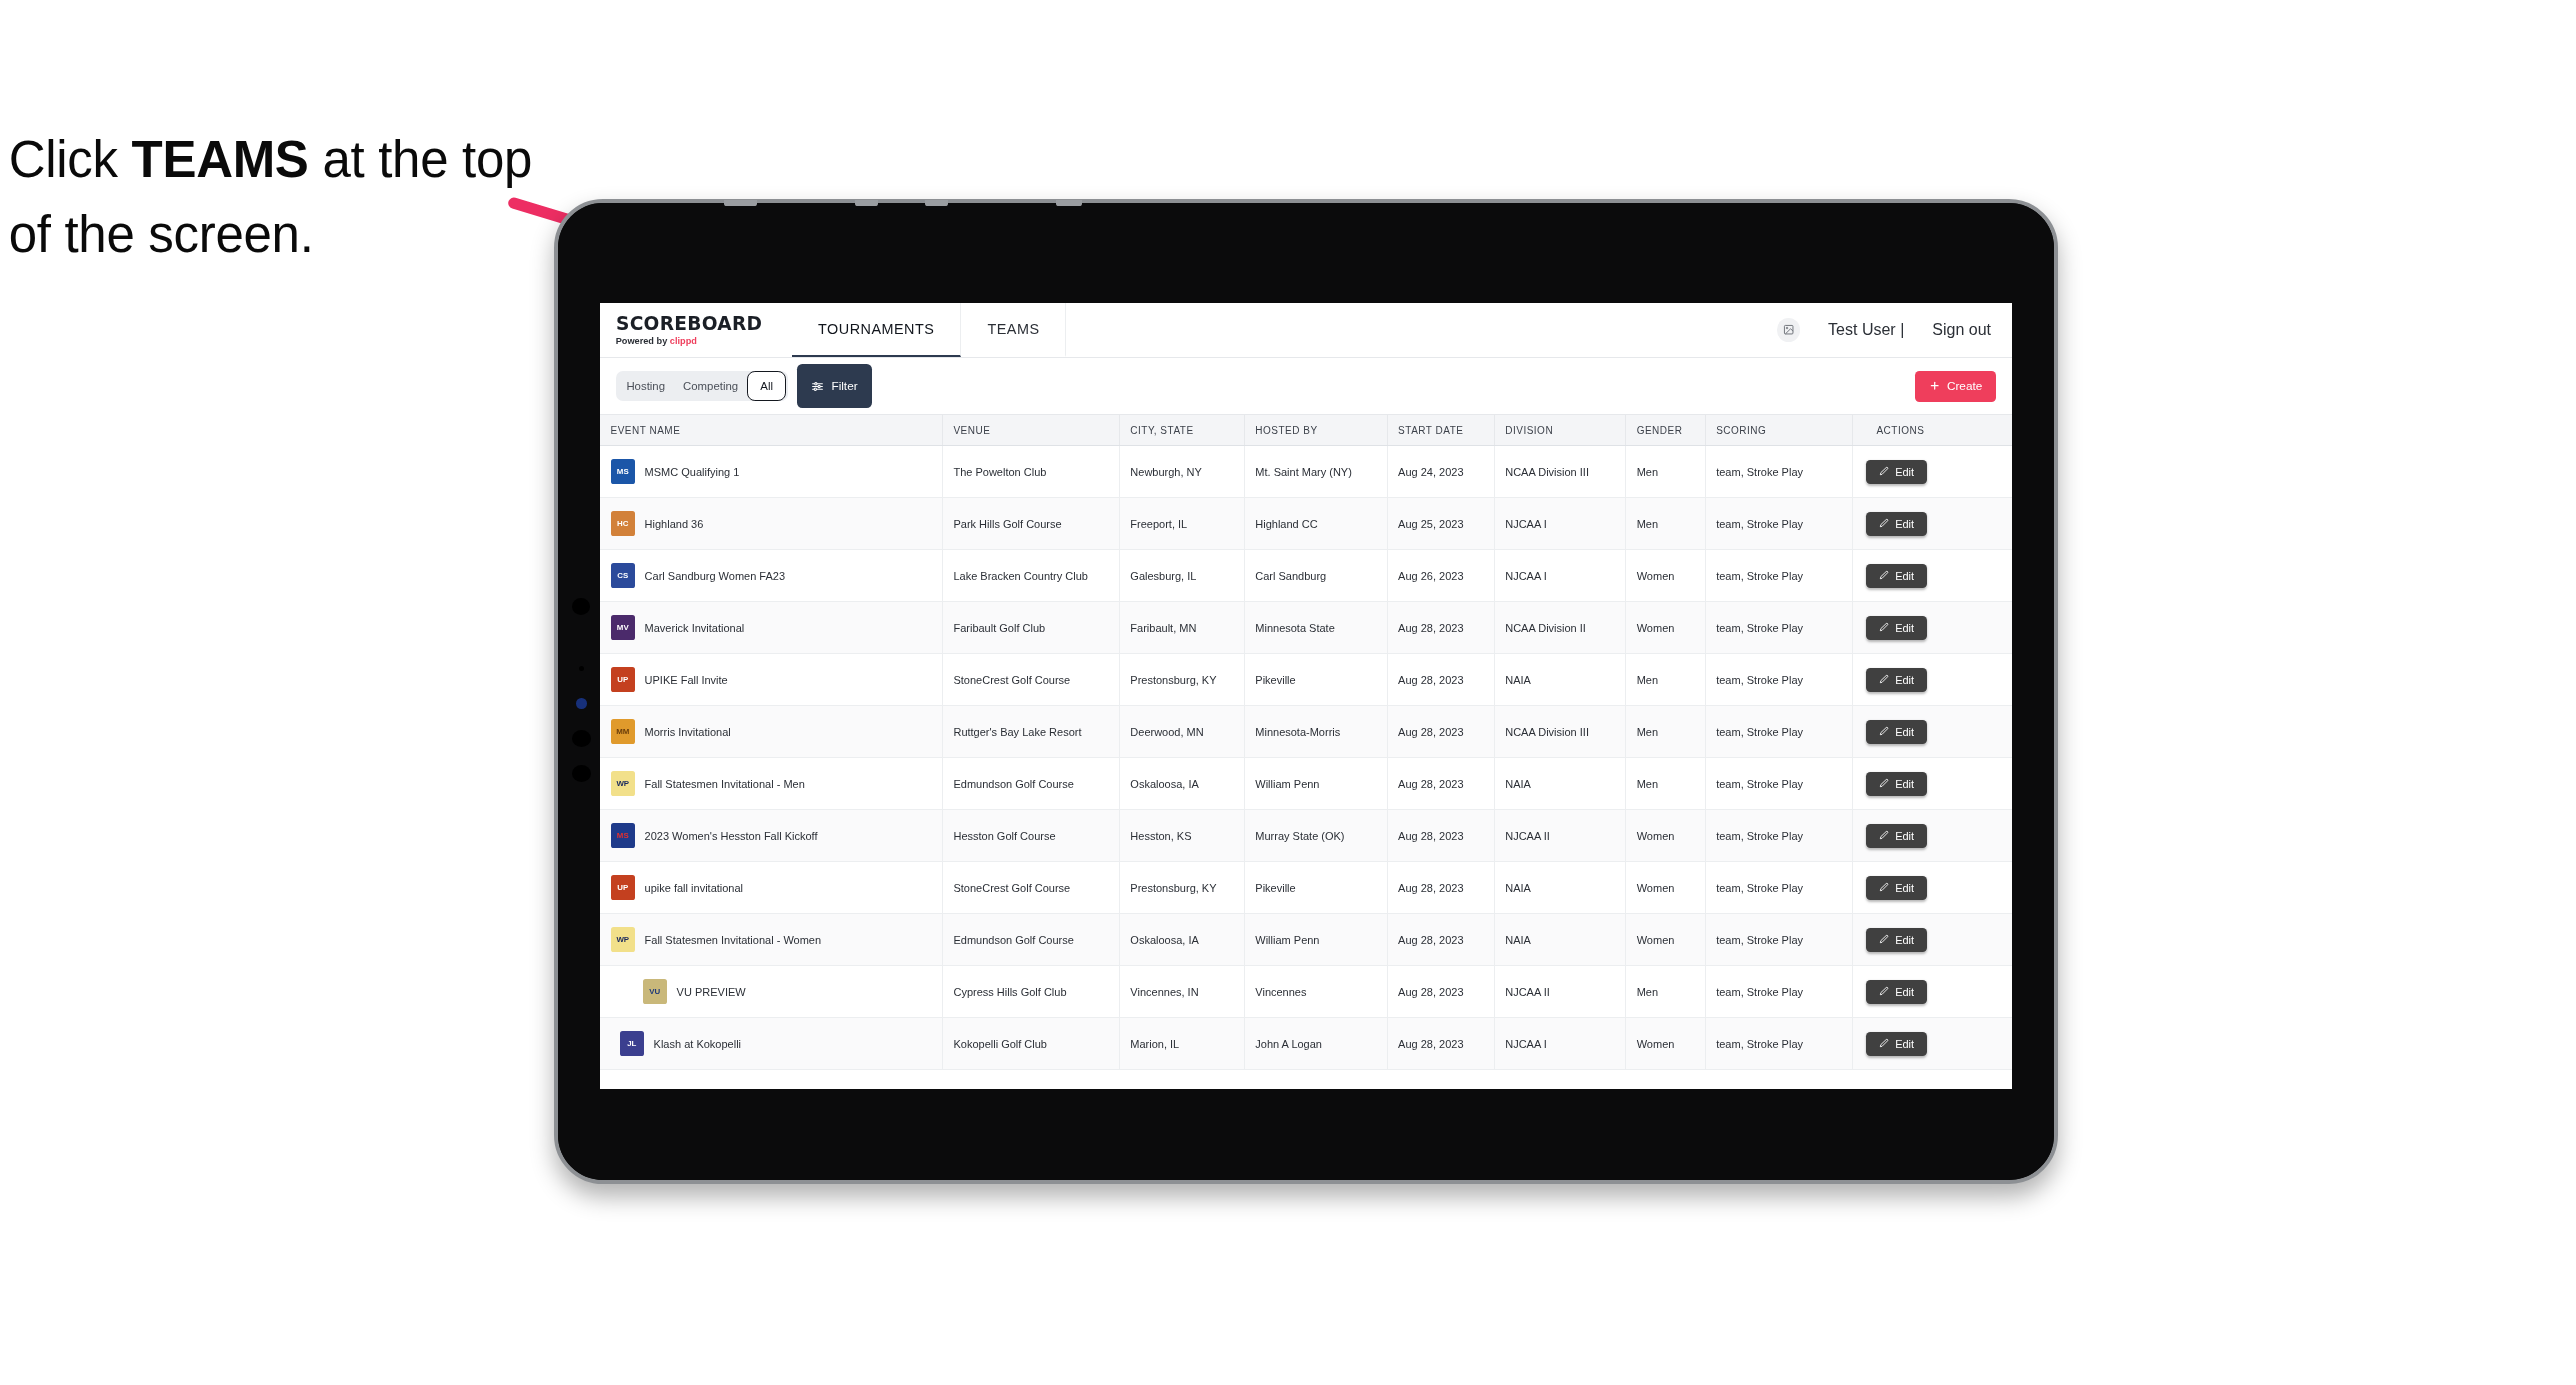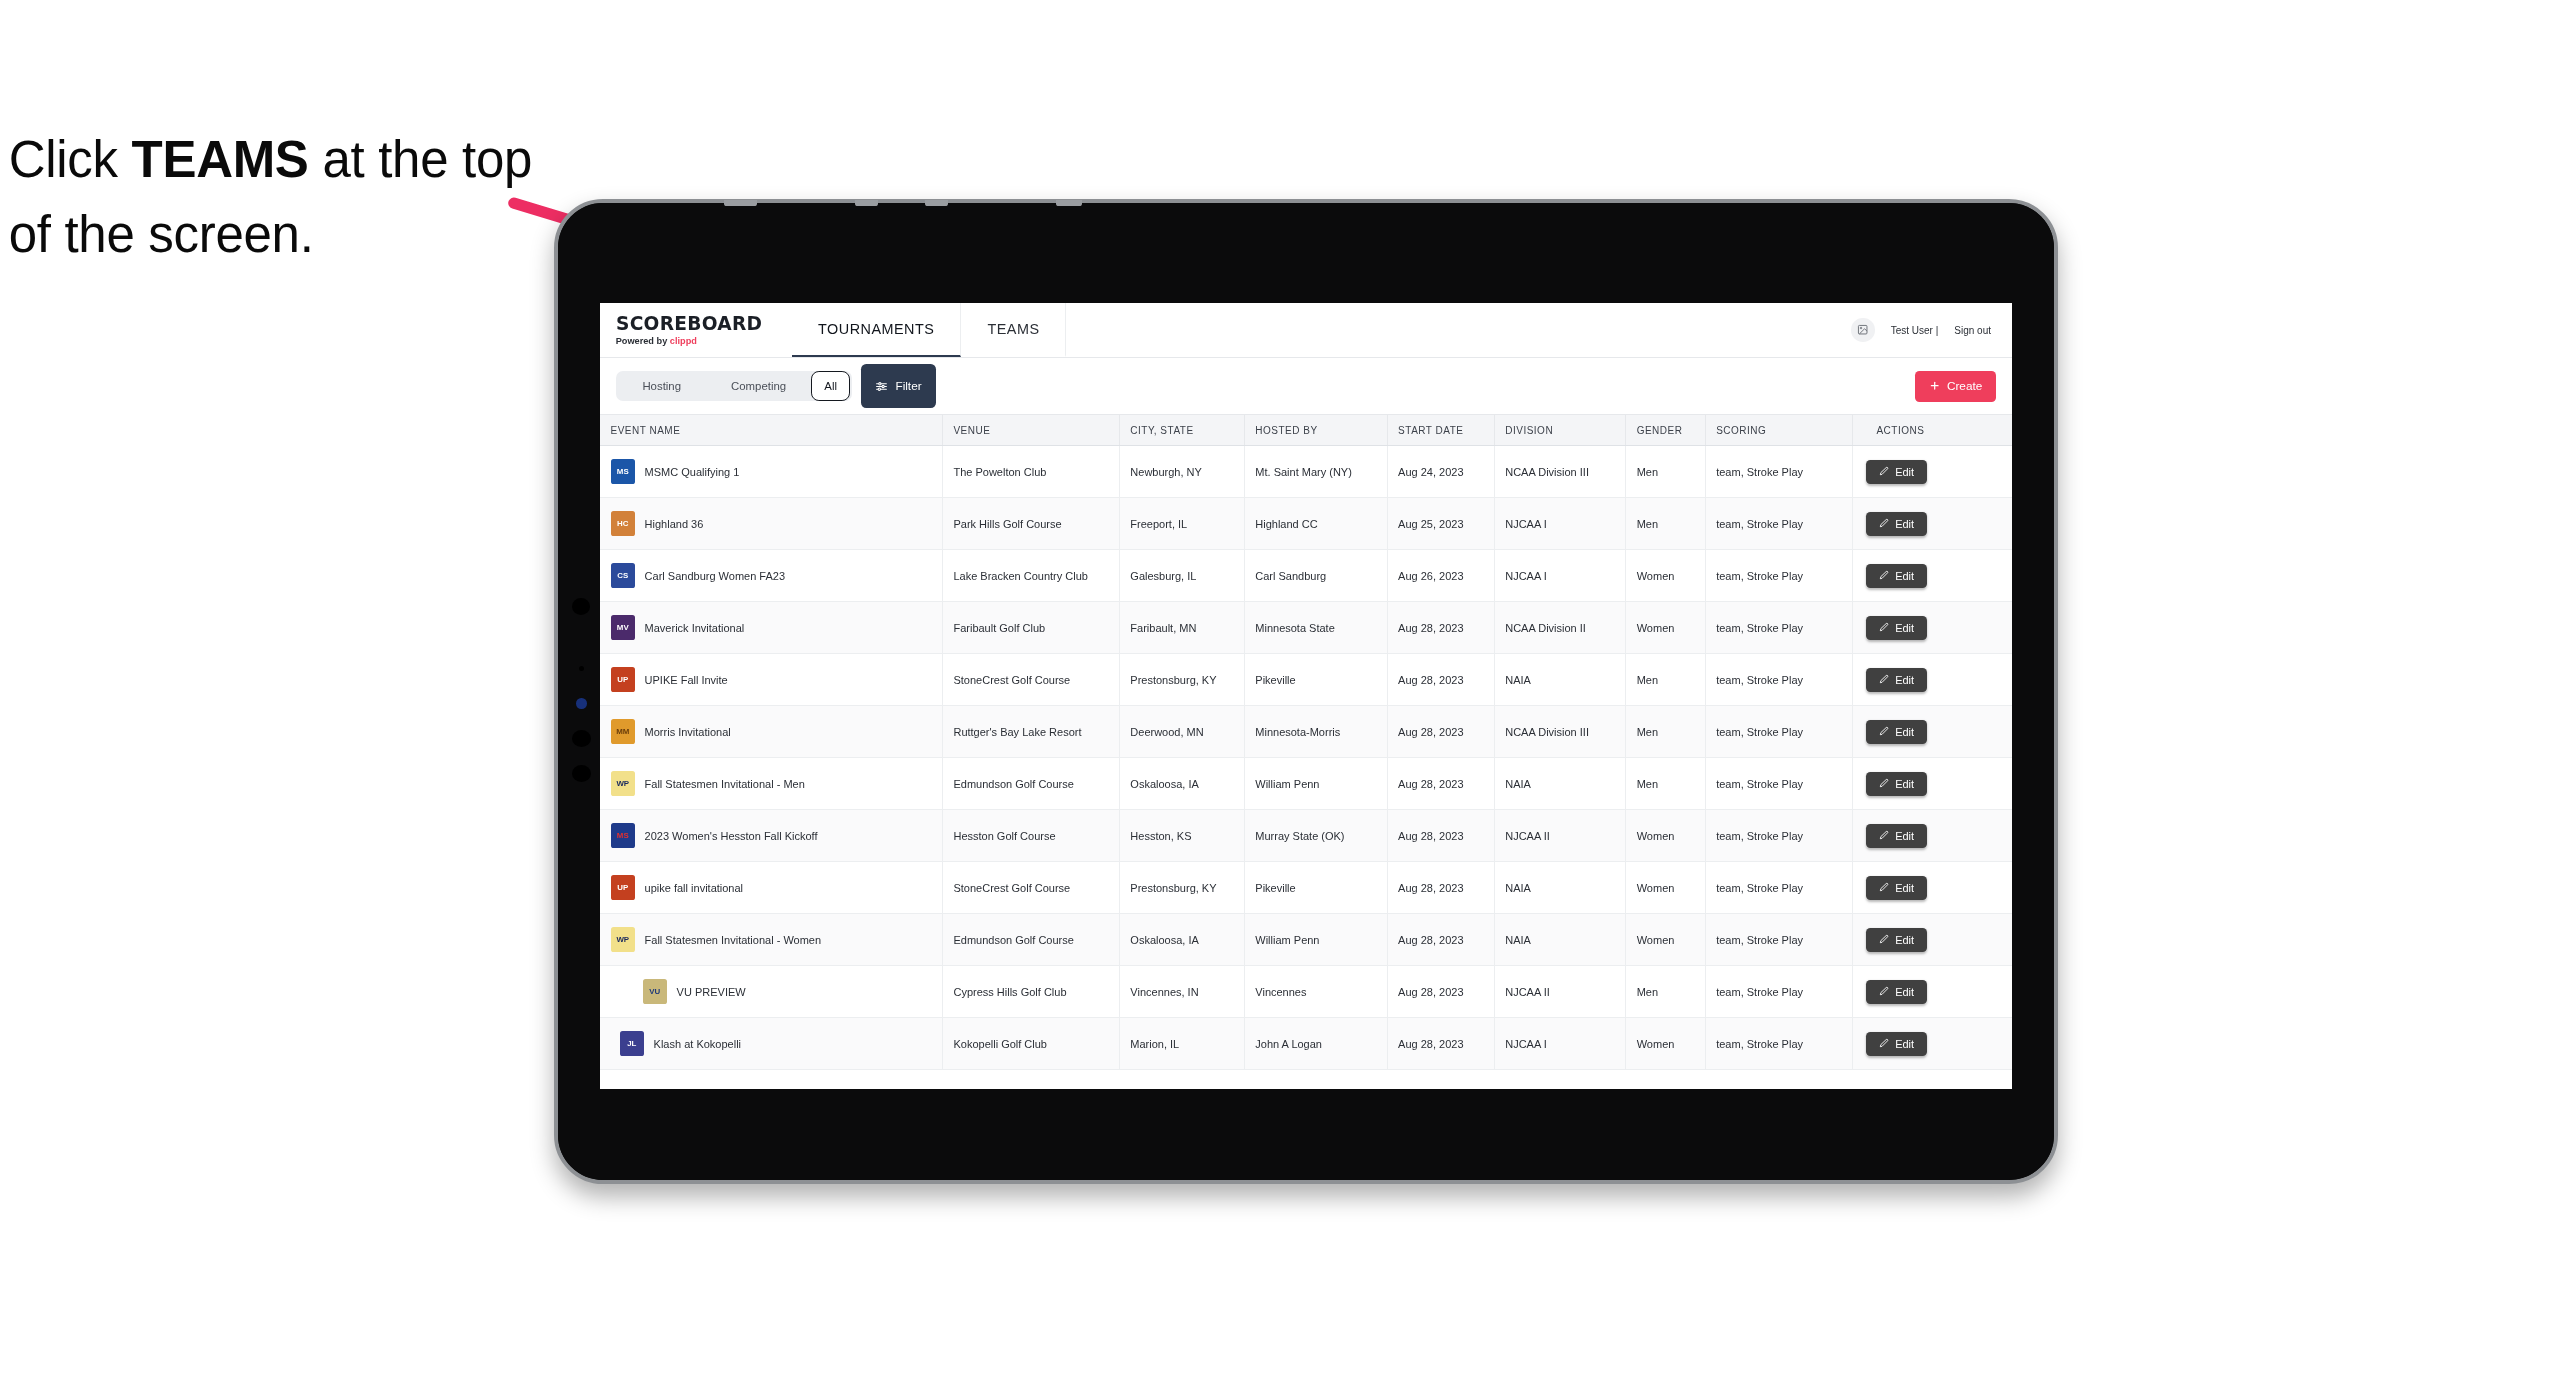--- a/index.html
+++ b/index.html
@@ -136,23 +136,23 @@
   .navtab:first-of-type { border-left: 0.9px solid #eceef0; }
   .navtab.active {
     border-bottom: 2.6px solid #2d3a4f;
     color: #11151c;
   }
 
   #nav-right {
     margin-left: auto;
     display: flex;
     align-items: center;
-    gap: 16px;
+    gap: 28px;
     padding-right: 21px;
-    font-size: 10px;
+    font-size: 16px;
     color: #2b2f36;
   }
   #avatar {
     width: 23.6px; height: 23.6px;
     border-radius: 50%;
     background: #f0f1f3;
     display: flex; align-items: center; justify-content: center;
   }
   #signout { cursor: pointer; }
 
@@ -170,21 +170,21 @@
     align-items: center;
     background: #eceef1;
     border-radius: 7px;
     height: 30px;
     padding: 0 1.7px;
     position: relative;
   }
   .seg {
     font-size: 11.4px;
     color: #4a4f58;
-    padding: 0 25px;
+    padding: 0 9px;
     height: 16px;
     display: flex; align-items: center;
     cursor: pointer;
   }
   .seg.on {
     background: #ffffff;
     border: 1.3px solid #14181f;
     border-radius: 7.9px;
     height: 28px;
     color: #14181f;

